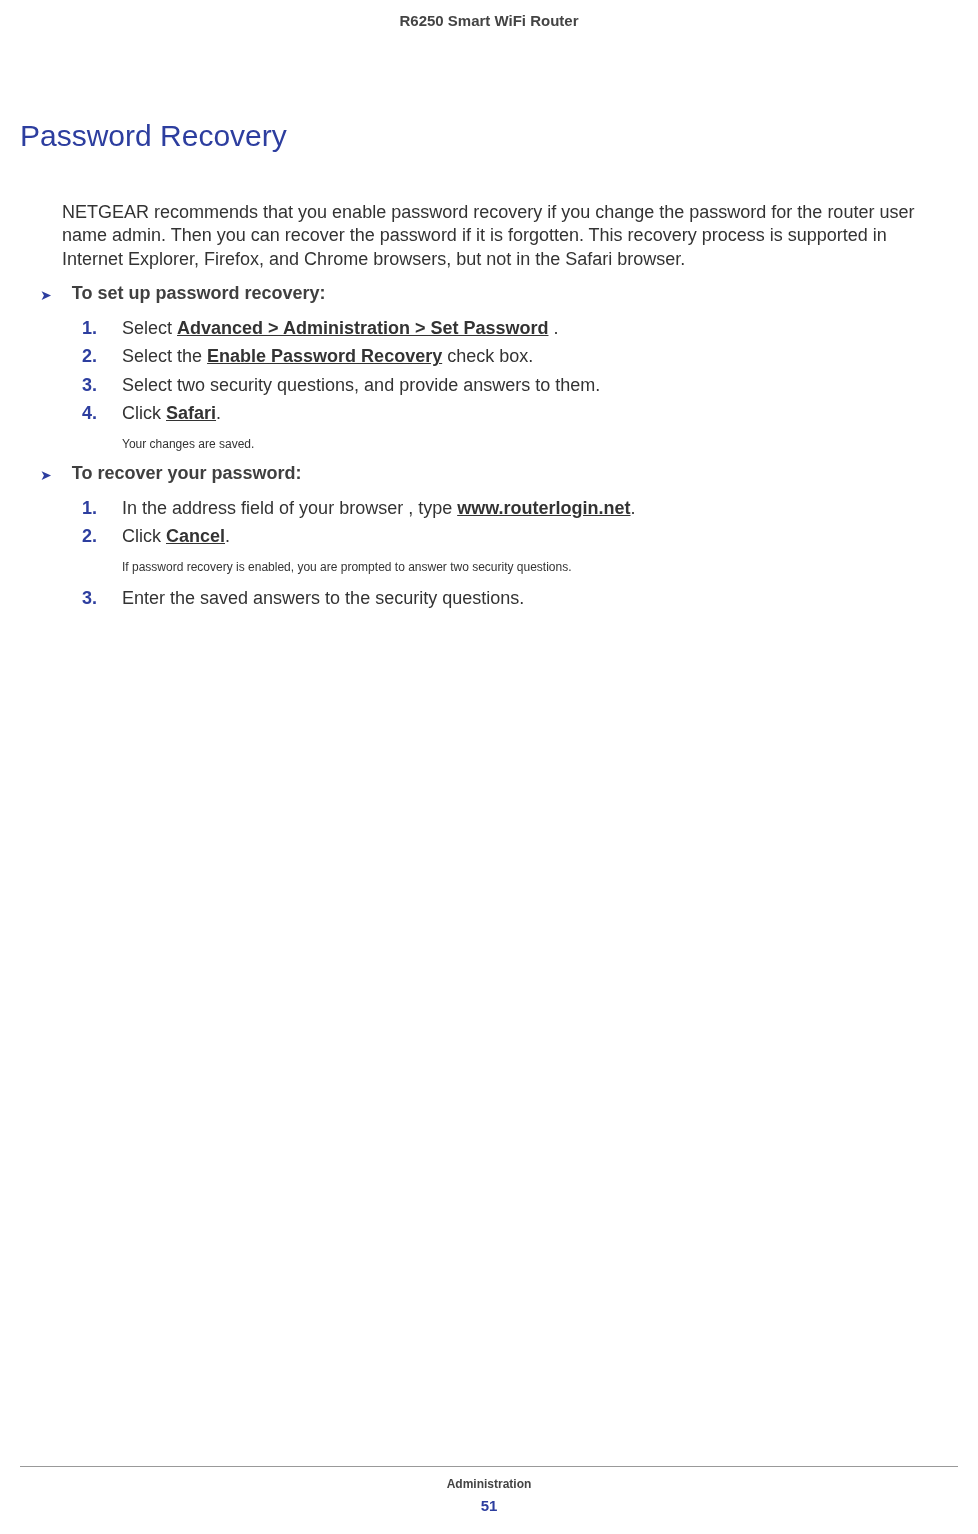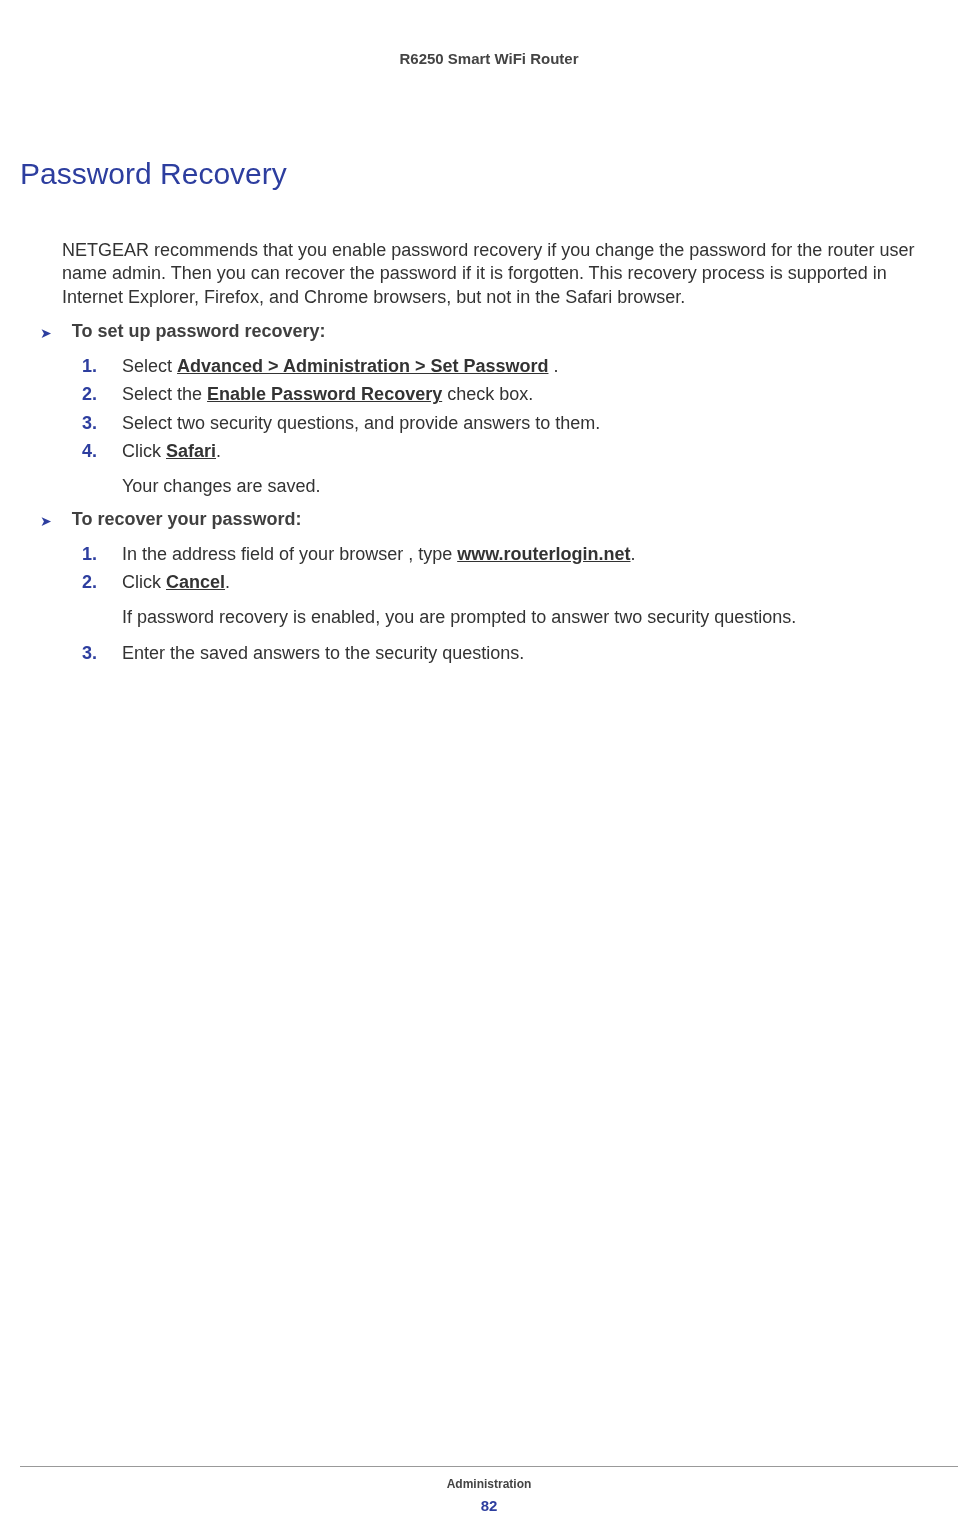--- a/index.html
+++ b/index.html
@@ -12,23 +12,22 @@
       background: white;
       width: 978px;
       height: 1534px;
       position: relative;
       color: #333;
     }
     .page-header {
       text-align: center;
       font-weight: bold;
       font-size: 15px;
-      padding-top: 22px;
+      padding-top: 12px;
       color: #444;
-      margin-top: 28px;
     }
     .content {
       padding: 0 52px 0 20px;
     }
     .section-title {
       color: #2d3e9f;
       font-size: 30px;
       font-weight: normal;
       margin-top: 90px;
       margin-bottom: 30px;
@@ -75,21 +74,21 @@
       color: #2d3e9f;
       font-weight: bold;
       min-width: 30px;
       margin-right: 10px;
     }
     .step-content {
       flex: 1;
     }
     .step-sub {
       margin-left: 102px;
-      font-size: 18px;
+      font-size: 12px;
       line-height: 1.4;
       margin-top: 10px;
       margin-bottom: 10px;
       color: #333;
     }
     .bold {
       font-weight: bold;
       text-decoration: underline;
     }
     .footer {
@@ -184,14 +183,14 @@
     <li class="step-item">
       <span class="step-number">3.</span>
       <span class="step-content">Enter the saved answers to the security questions.</span>
     </li>
   </ol>
 </div>
 
 <div class="footer">
   <div class="footer-line"></div>
   <div class="footer-section">Administration</div>
-  <div class="footer-page">82</div>
+  <div class="footer-page">51</div>
 </div>
 
 </body></html>

